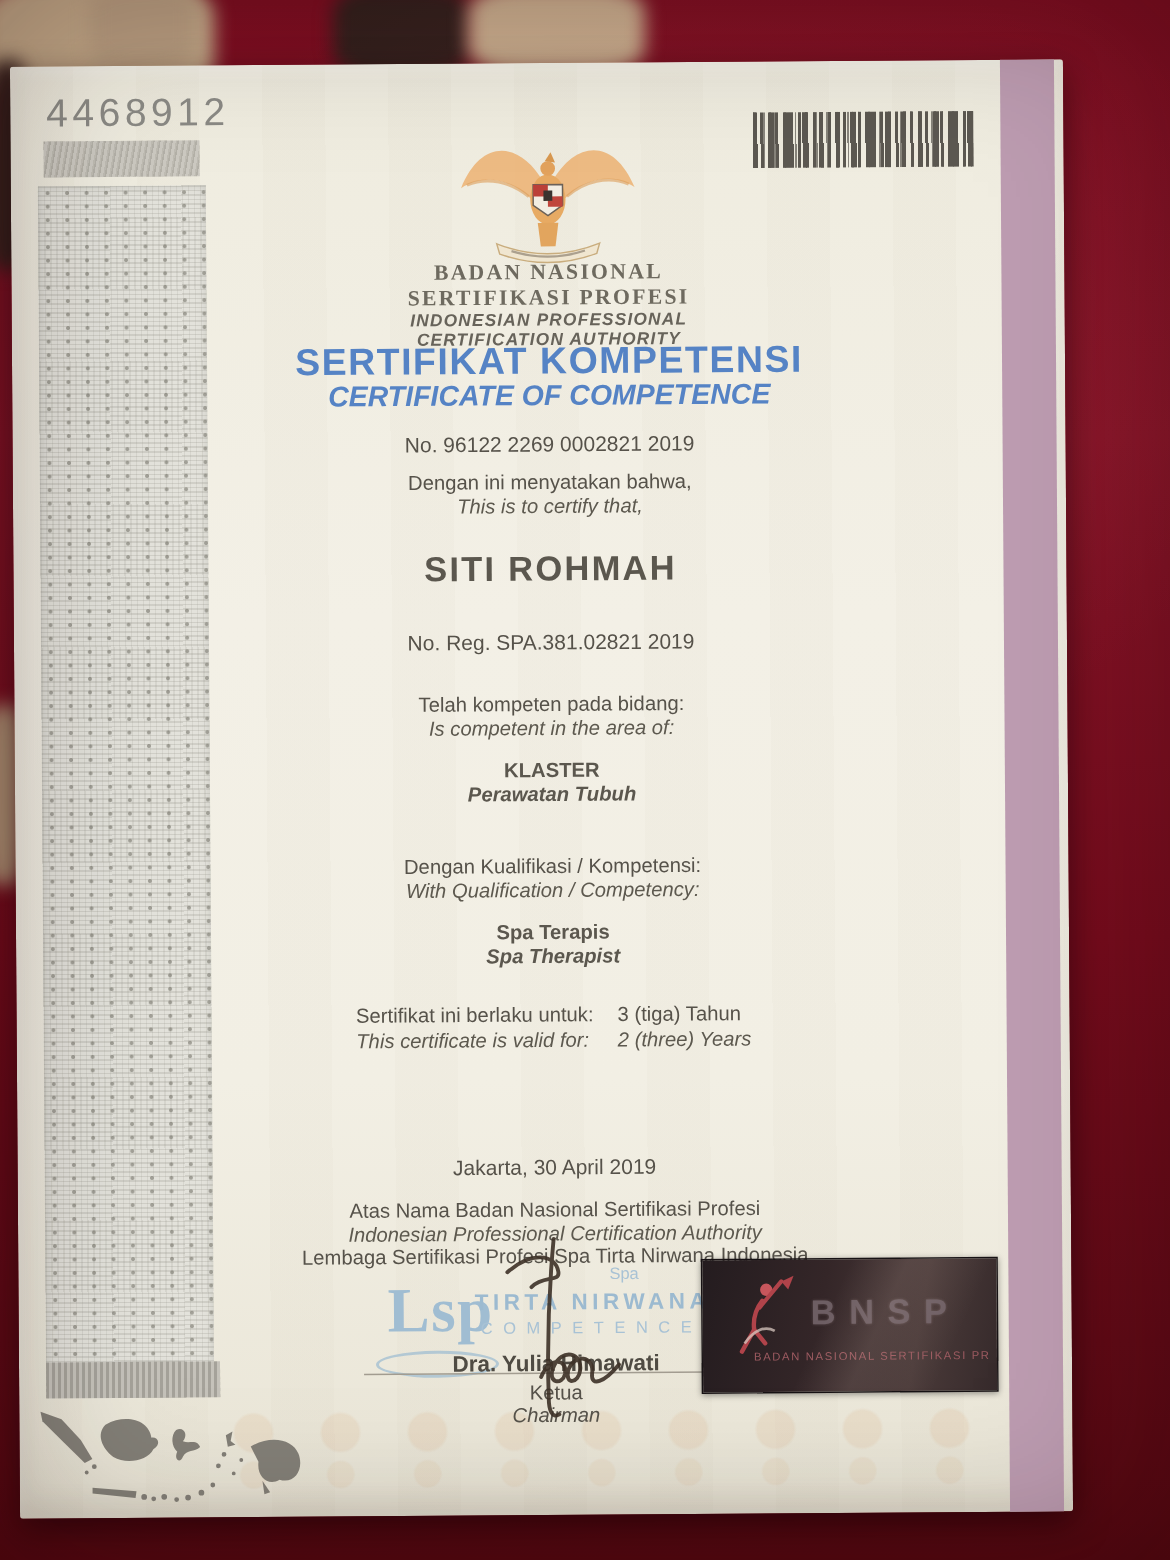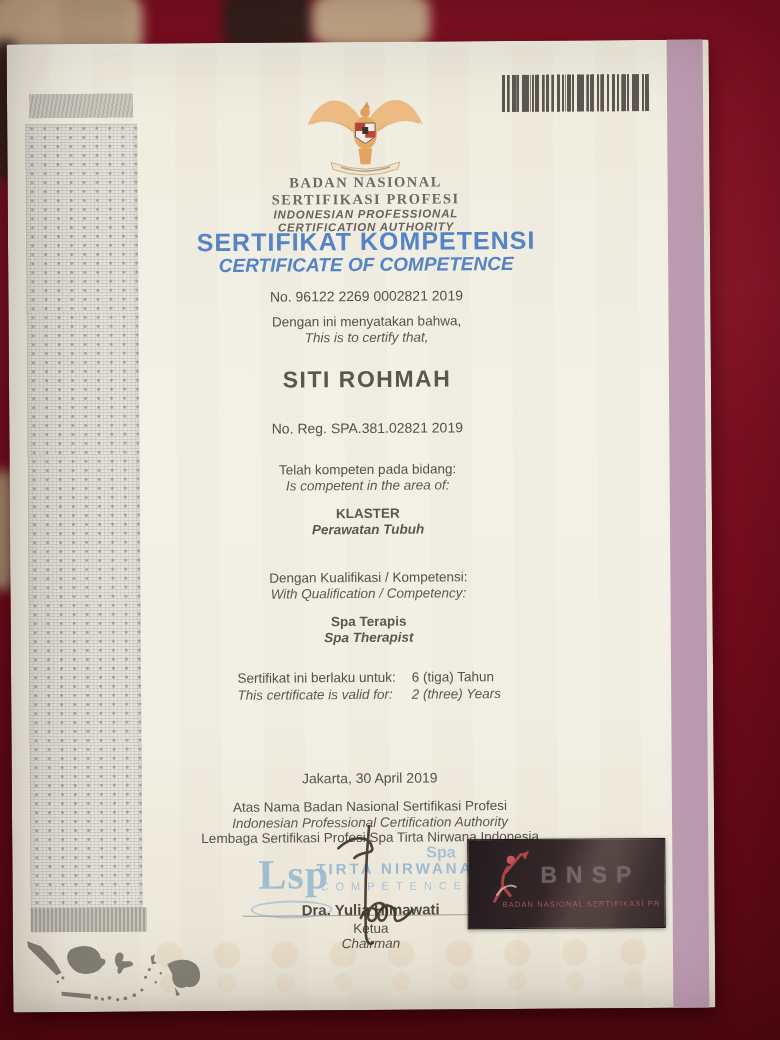--- a/index.html
+++ b/index.html
@@ -88,21 +88,21 @@
   .qual{top:528px;}
   .qval{top:572px;}
   .valid{top:626px;}
   .vgrid{display:inline-grid;grid-template-columns:auto auto;column-gap:16px;text-align:left;font-size:13.5px;line-height:17px;}
   .date{top:728px;font-size:14px;}
   .behalf{top:757px;font-size:13.5px;line-height:15.5px;}
   
   .lsp{left:238px;top:806px;width:235px;z-index:2;color:#a3bfd3;}
   .lsp-main{position:absolute;left:8px;top:2px;font-family:"Liberation Serif",serif;font-weight:bold;font-size:42px;color:#a0bdd2;letter-spacing:1px;}
   .lsp-ripple{position:absolute;left:0;top:52px;width:78px;height:14px;border:2px solid rgba(160,189,210,.75);border-radius:50%;}
-  .lsp-spa{position:absolute;left:176px;top:-4px;font-size:16px;font-weight:bold;color:#a8c2d5;}
+  .lsp-spa{position:absolute;left:156px;top:-4px;font-size:11px;font-weight:normal;color:#a8c2d5;}
   .lsp-l1{position:absolute;left:66px;top:12px;font-size:15px;font-weight:bold;letter-spacing:3px;color:#9cbad0;white-space:nowrap;}
   .lsp-l2{position:absolute;left:70px;top:32px;font-size:11px;letter-spacing:7px;color:#a8c2d5;white-space:nowrap;}
   .sig{left:300px;top:778px;width:110px;height:142px;z-index:4;}
   .sig-line{left:230px;top:873px;width:252px;border-top:1.5px solid #a29c90;z-index:2;}
   .sname{top:859px;font-size:15px;font-weight:bold;color:#4f4b43;z-index:3;}
   .stitle1{top:879px;font-size:13.5px;}
   .stitle2{top:894px;font-size:13.5px;font-style:italic;}
   
   .bnsp{left:455px;top:798px;width:196px;height:88px;z-index:5;
     background:linear-gradient(100deg,#241c1f 0%,#342628 40%,#4a3a39 72%,#362a2b 100%);
@@ -123,20 +123,21 @@
   <div class="patch p6"></div>
   <div class="patch p2"></div>
   <div class="patch p3"></div>
   <div class="patch p4"></div>
   <div class="patch p5"></div>
   <div class="sheen"></div>
 </div>
 
 <div class="paper">
 
+  <div class="abs serial">4468912</div>
   <div class="abs serial-bar"></div>
   <div class="abs dot-strip"></div>
   <div class="abs strip-footer"></div>
   <div class="abs right-strip"></div>
   <div class="abs barcode"></div>
   <div class="abs wmark"></div>
 
   <svg class="abs garuda" viewBox="0 0 130 100">
     <path d="M62,40 C46,12 20,10 6,44 C22,34 40,38 54,52 Z" fill="#ecb272" opacity=".85"></path>
     <path d="M68,40 C84,12 110,10 124,44 C108,34 90,38 76,52 Z" fill="#ecb272" opacity=".85"></path>
@@ -193,21 +194,21 @@
   </div>
 
   <div class="cline qval b2">
     <div class="bld">Spa Terapis</div>
     <div class="bld itg">Spa Therapist</div>
   </div>
 
   <div class="cline valid">
     <div class="vgrid">
       <span>Sertifikat ini berlaku untuk:</span>
-      <span>6 (tiga) Tahun</span>
+      <span>3 (tiga) Tahun</span>
       <span class="itg">This certificate is valid for:</span>
       <span class="itg">2 (three) Years</span>
     </div>
   </div>
 
   <div class="cline date">Jakarta, 30 April 2019</div>
 
   <div class="cline behalf">
     <div>Atas Nama Badan Nasional Sertifikasi Profesi</div>
     <div class="itg">Indonesian Professional Certification Authority</div>

